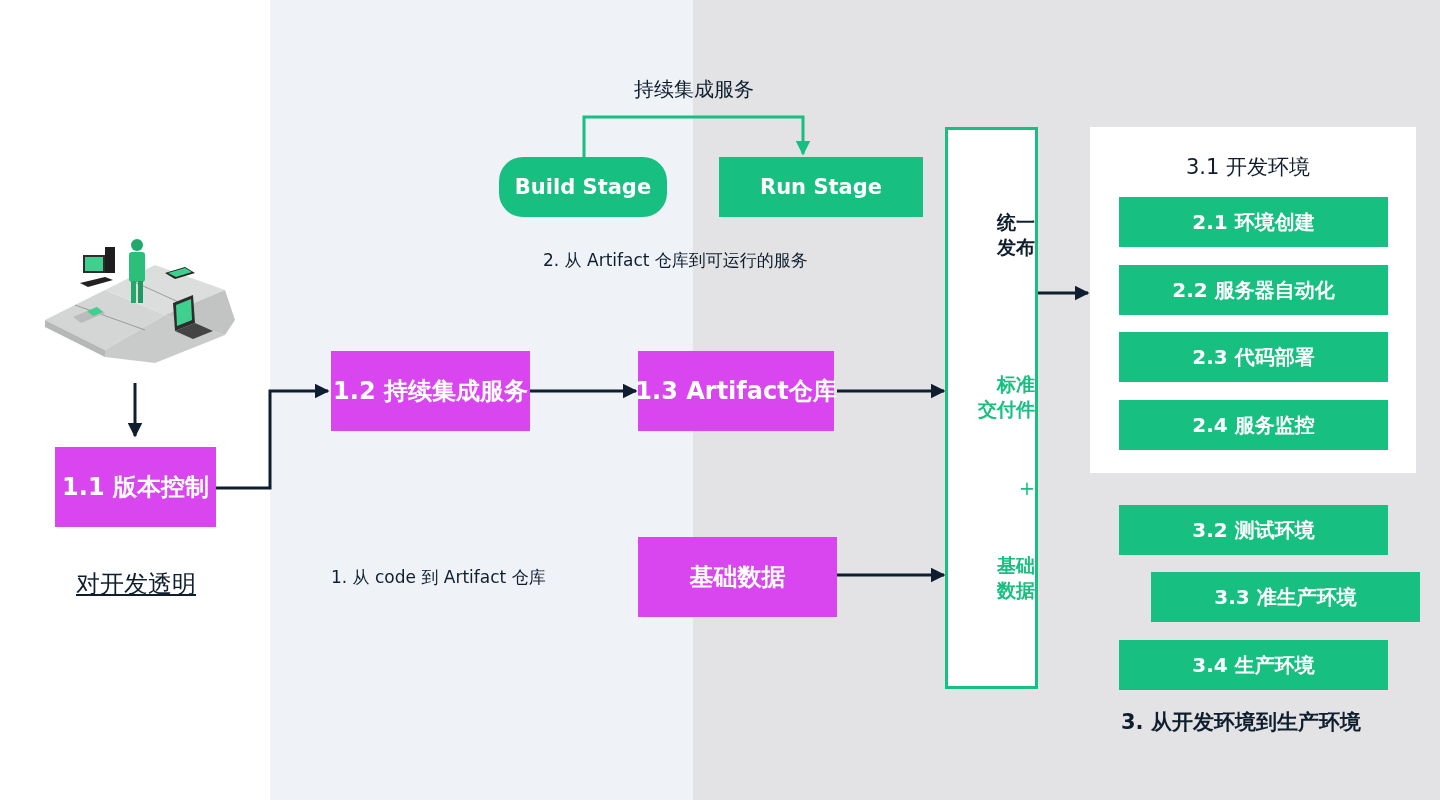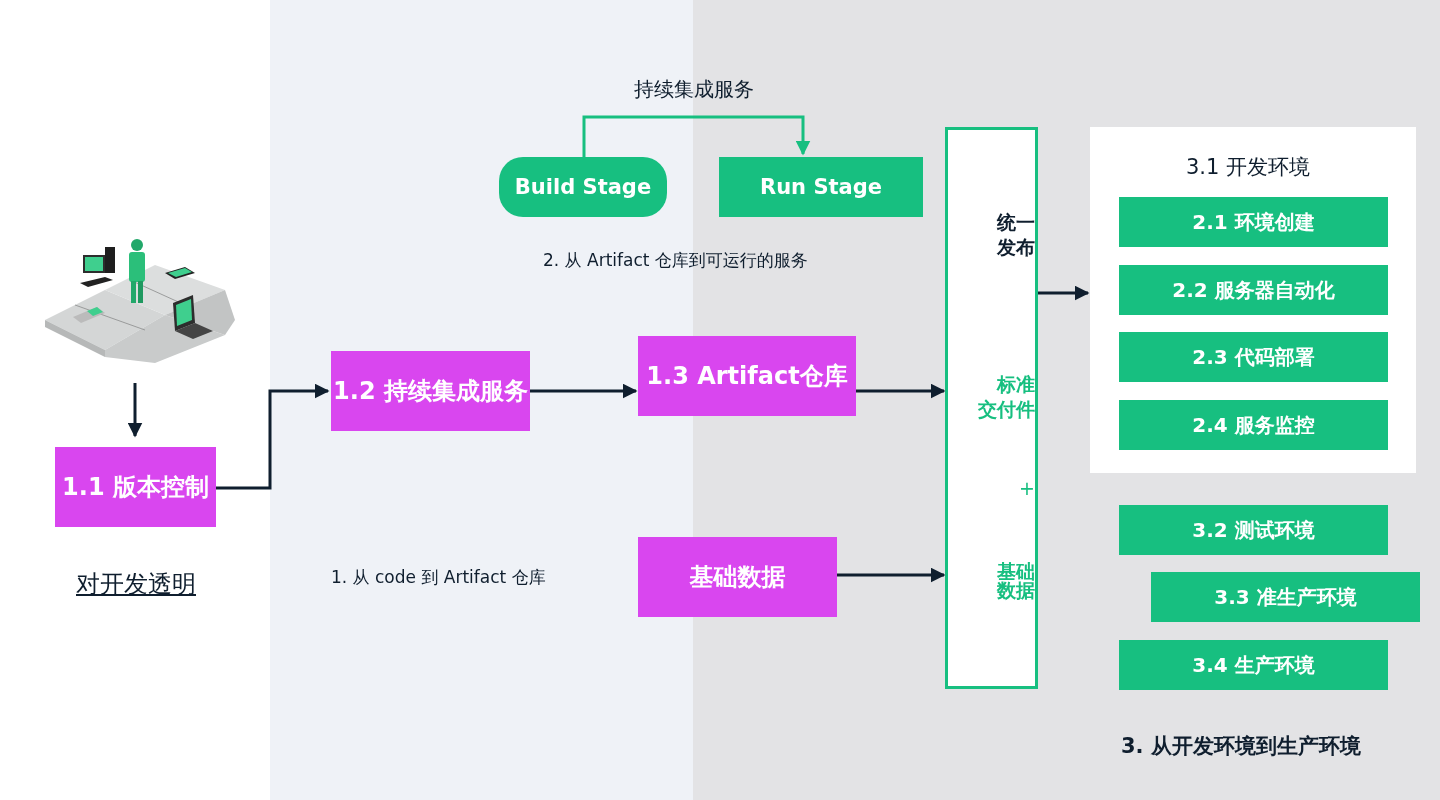--- a/index.html
+++ b/index.html
@@ -93,42 +93,42 @@
   <line x1="530" y1="391" x2="636" y2="391" stroke="#0f1e2e" stroke-width="3" marker-end="url(#arrD)"></line>
   <line x1="837" y1="391" x2="944" y2="391" stroke="#0f1e2e" stroke-width="3" marker-end="url(#arrD)"></line>
   <line x1="837" y1="575" x2="944" y2="575" stroke="#0f1e2e" stroke-width="3" marker-end="url(#arrD)"></line>
   <line x1="1038" y1="293" x2="1088" y2="293" stroke="#0f1e2e" stroke-width="3" marker-end="url(#arrD)"></line>
   <polyline points="584,157 584,117 803,117 803,154" fill="none" stroke="#17bf80" stroke-width="3" marker-end="url(#arrG)"></polyline>
 </svg>
 
 <div class="box blue" style="left:55px;top:447px;width:161px;height:80px;">1.1 版本控制</div>
 <div class="label" style="left:76px;top:568px;font-size:24px;text-decoration:underline;">对开发透明</div>
 <div class="box blue" style="left:331px;top:351px;width:199px;height:80px;">1.2 持续集成服务</div>
-<div class="box blue" style="left:638px;top:336px;width:218px;height:80px;">1.3 Artifact仓库</div>
+<div class="box blue" style="left:638px;top:351px;width:196px;height:80px;">1.3 Artifact仓库</div>
 <div class="box blue" style="left:638px;top:537px;width:199px;height:80px;">基础数据</div>
 <div class="label" style="left:331px;top:566px;font-size:17px;">1. 从 code 到 Artifact 仓库</div>
 
 <div class="label" style="left:634px;top:76px;font-size:20px;">持续集成服务</div>
 <div class="box green" style="left:499px;top:157px;width:168px;height:60px;font-size:21px;border-radius:24px;">Build Stage</div>
 <div class="box green" style="left:719px;top:157px;width:204px;height:60px;font-size:21px;">Run Stage</div>
 <div class="label" style="left:543px;top:249px;font-size:17px;">2. 从 Artifact 仓库到可运行的服务</div>
 
 <div class="release">
   <div class="txt dark" style="top:80px;">统一</div>
   <div class="txt dark" style="top:105px;">发布</div>
   <div class="txt grn" style="top:242px;">标准</div>
   <div class="txt grn" style="top:267px;">交付件</div>
   <div class="txt grn" style="top:346px;font-weight:normal;">+</div>
-  <div class="txt grn" style="top:423px;margin-top:6px;">基础</div>
+  <div class="txt grn" style="top:423px;">基础</div>
   <div class="txt grn" style="top:448px;">数据</div>
 </div>
 
 <div class="dev-panel"></div>
 <div class="label" style="left:1186px;top:153px;font-size:21px;">3.1 开发环境</div>
 <div class="box green" style="left:1119px;top:197px;width:269px;height:50px;">2.1 环境创建</div>
 <div class="box green" style="left:1119px;top:265px;width:269px;height:50px;">2.2 服务器自动化</div>
 <div class="box green" style="left:1119px;top:332px;width:269px;height:50px;">2.3 代码部署</div>
 <div class="box green" style="left:1119px;top:400px;width:269px;height:50px;">2.4 服务监控</div>
 
 <div class="box green" style="left:1119px;top:505px;width:269px;height:50px;">3.2 测试环境</div>
 <div class="box green" style="left:1151px;top:572px;width:269px;height:50px;">3.3 准生产环境</div>
 <div class="box green" style="left:1119px;top:640px;width:269px;height:50px;">3.4 生产环境</div>
-<div class="label" style="left:1121px;top:732px;font-size:21px;font-weight:bold;">3. 从开发环境到生产环境</div>
+<div class="label" style="left:1121px;top:708px;font-size:21px;font-weight:bold;">3. 从开发环境到生产环境</div>
 
 </body></html>

